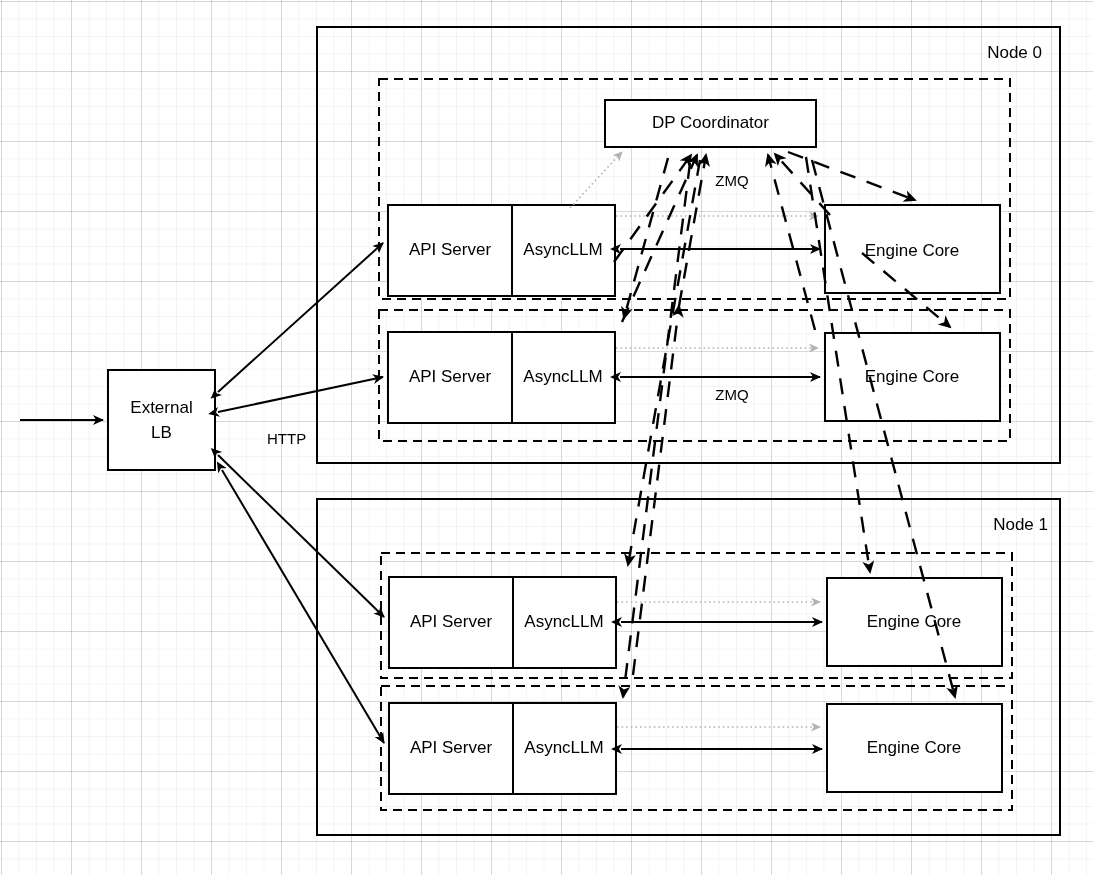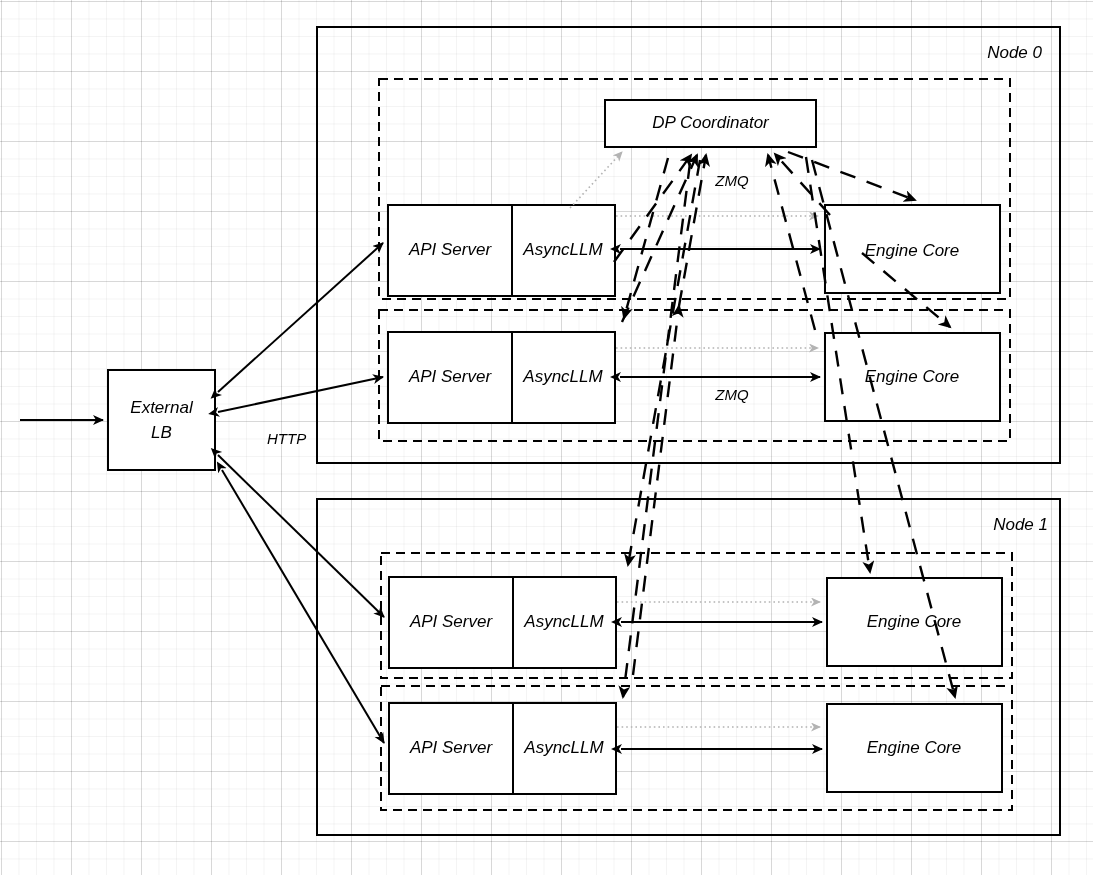--- a/index.html
+++ b/index.html
@@ -18,21 +18,20 @@
       linear-gradient(to right, rgba(0,0,0,0.115) 1px, transparent 1px),
       linear-gradient(to bottom, rgba(0,0,0,0.115) 1px, transparent 1px);
     background-size:
       17.5px 17.5px,
       17.5px 17.5px,
       70px 70px,
       70px 70px;
     background-position: 1px 1px, 1px 1px, 1px 1px, 1px 1px;
     overflow: hidden;
     font-family: "Liberation Sans", sans-serif;
-    font-style: italic;
   }
   svg.diagram {
     position: absolute;
     left: 0;
     top: 0;
     width: 1093px;
     height: 875px;
     overflow: visible;
   }
   .box-rect {

